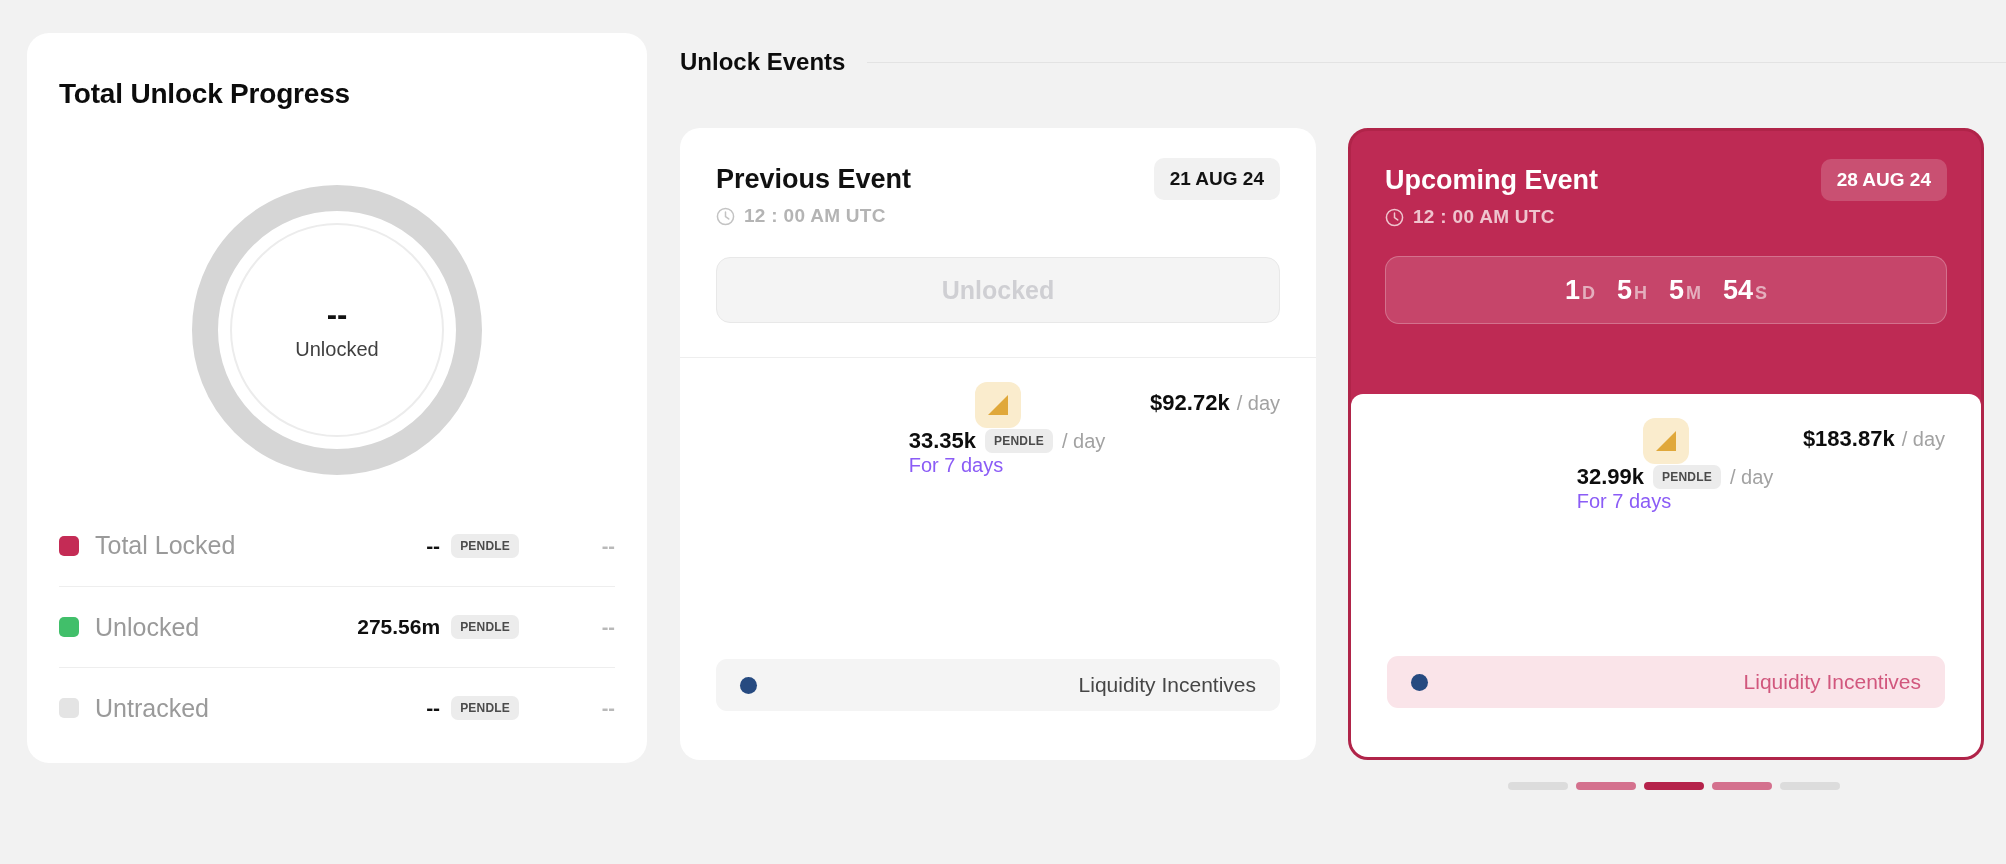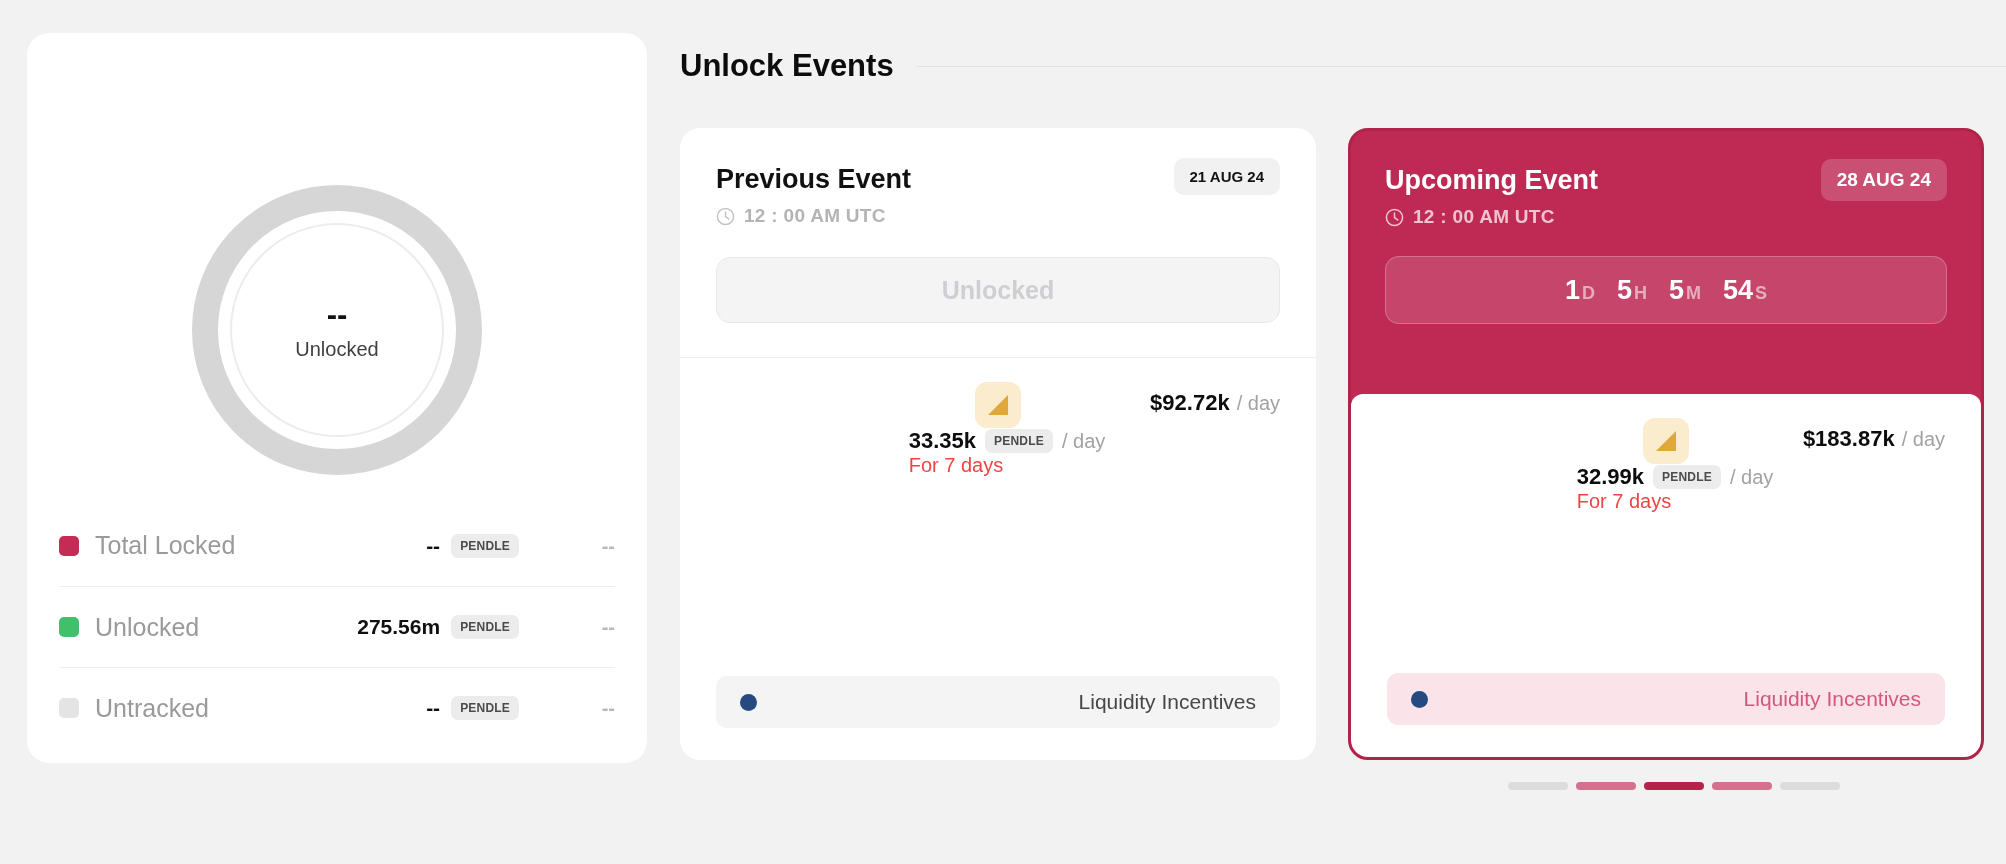--- a/index.html
+++ b/index.html
@@ -69,42 +69,42 @@
   .legend-right {
     position: absolute; right: 0; top: 50%; transform: translateY(-50%);
     font-size: 20px; font-weight: bold; color: #b9b9b9;
   }
 
   
   .events-head {
     position: absolute; left: 680px; top: 48px;
     right: 0; display: flex; align-items: center; gap: 22px;
   }
-  .events-title { font-size: 31px; font-weight: bold; color: #0c0c0c; white-space: nowrap; }
+  .events-title { font-size: 24px; font-weight: bold; color: #0c0c0c; white-space: nowrap; }
   .events-rule { flex: 1; height: 1px; background: #e3e3e3; }
 
   .cards { position: absolute; left: 680px; top: 128px; display: flex; gap: 32px; }
 
   .event-card {
     width: 636px; height: 632px;
     border-radius: 20px; position: relative; overflow: hidden;
   }
   .card-prev { background: #ffffff; }
   .card-next {
     background: #be2a54; border: 3px solid #b02449;
     padding: 0;
   }
 
   
   .prev-head { padding: 36px 36px 0 36px; position: relative; }
   .prev-evt-title { font-size: 27px; font-weight: bold; color: #111; }
   .date-chip {
     position: absolute; right: 36px; top: 30px;
     background: #f1f1f1; color: #131313;
-    font-size: 15px; font-weight: bold;
+    font-size: 19px; font-weight: bold;
     padding: 10px 16px; border-radius: 10px;
   }
   .time-row { display: flex; align-items: center; gap: 9px; margin-top: 10px; }
   .clock-icon { width: 19px; height: 19px; flex: none; }
   .time-text { font-size: 19px; font-weight: bold; color: #b4b4b4; letter-spacing: 0.3px; }
 
   .unlocked-btn {
     margin: 30px 36px 0 36px;
     height: 66px; border-radius: 14px;
     background: #f4f4f4; border: 1px solid #e8e8e8;
@@ -120,30 +120,30 @@
   }
   .amt-icon {
     width: 46px; height: 46px; border-radius: 12px;
     background: #faeccd; flex: none; position: relative;
   }
   .amt-icon svg { position: absolute; left: 9px; top: 9px; }
   .amt-texts { margin-left: 18px; }
   .amt-line1 { display: flex; align-items: center; gap: 9px; }
   .amt-num { font-size: 22px; font-weight: bold; color: #0d0d0d; }
   .amt-perday { font-size: 20px; color: #a2a2a2; }
-  .amt-line2 { font-size: 20px; color: #ef4444; margin-top: 3px; }
+  .amt-line2 { font-size: 20px; color: #8b5cf6; margin-top: 3px; }
   .amt-usd {
     position: absolute; right: 36px; top: 32px;
     display: flex; align-items: baseline; gap: 7px;
   }
   .amt-usd-num { font-size: 22px; font-weight: bold; color: #0d0d0d; }
   .amt-usd-unit { font-size: 20px; color: #a2a2a2; }
 
   .tag-pill {
-    position: absolute; left: 36px; right: 36px; bottom: 32px;
+    position: absolute; left: 36px; right: 36px; bottom: 49px;
     height: 52px; border-radius: 11px;
     background: #f4f4f4;
     display: flex; align-items: center;
     padding: 0 24px;
   }
   .tag-dot { width: 17px; height: 17px; border-radius: 50%; background: #264a80; flex: none; }
   .tag-text { margin-left: auto; font-size: 21px; color: #464646; }
 
   
   .next-head { padding: 34px 34px 0 34px; position: relative; }
@@ -182,20 +182,21 @@
     display: flex; gap: 8px;
   }
   .pager-bar { width: 60px; height: 8px; border-radius: 4px; }
 </style>
 </head>
 <body>
 
 <div class="page">
 
   <div class="progress-card">
+    <div class="progress-title">Total Unlock Progress</div>
 
     <div class="donut-wrap">
       <div class="donut-outer"></div>
       <div class="donut-inner-ring"></div>
       <div class="donut-center">
         <div class="donut-value">--</div>
         <div class="donut-label">Unlocked</div>
       </div>
     </div>
 

